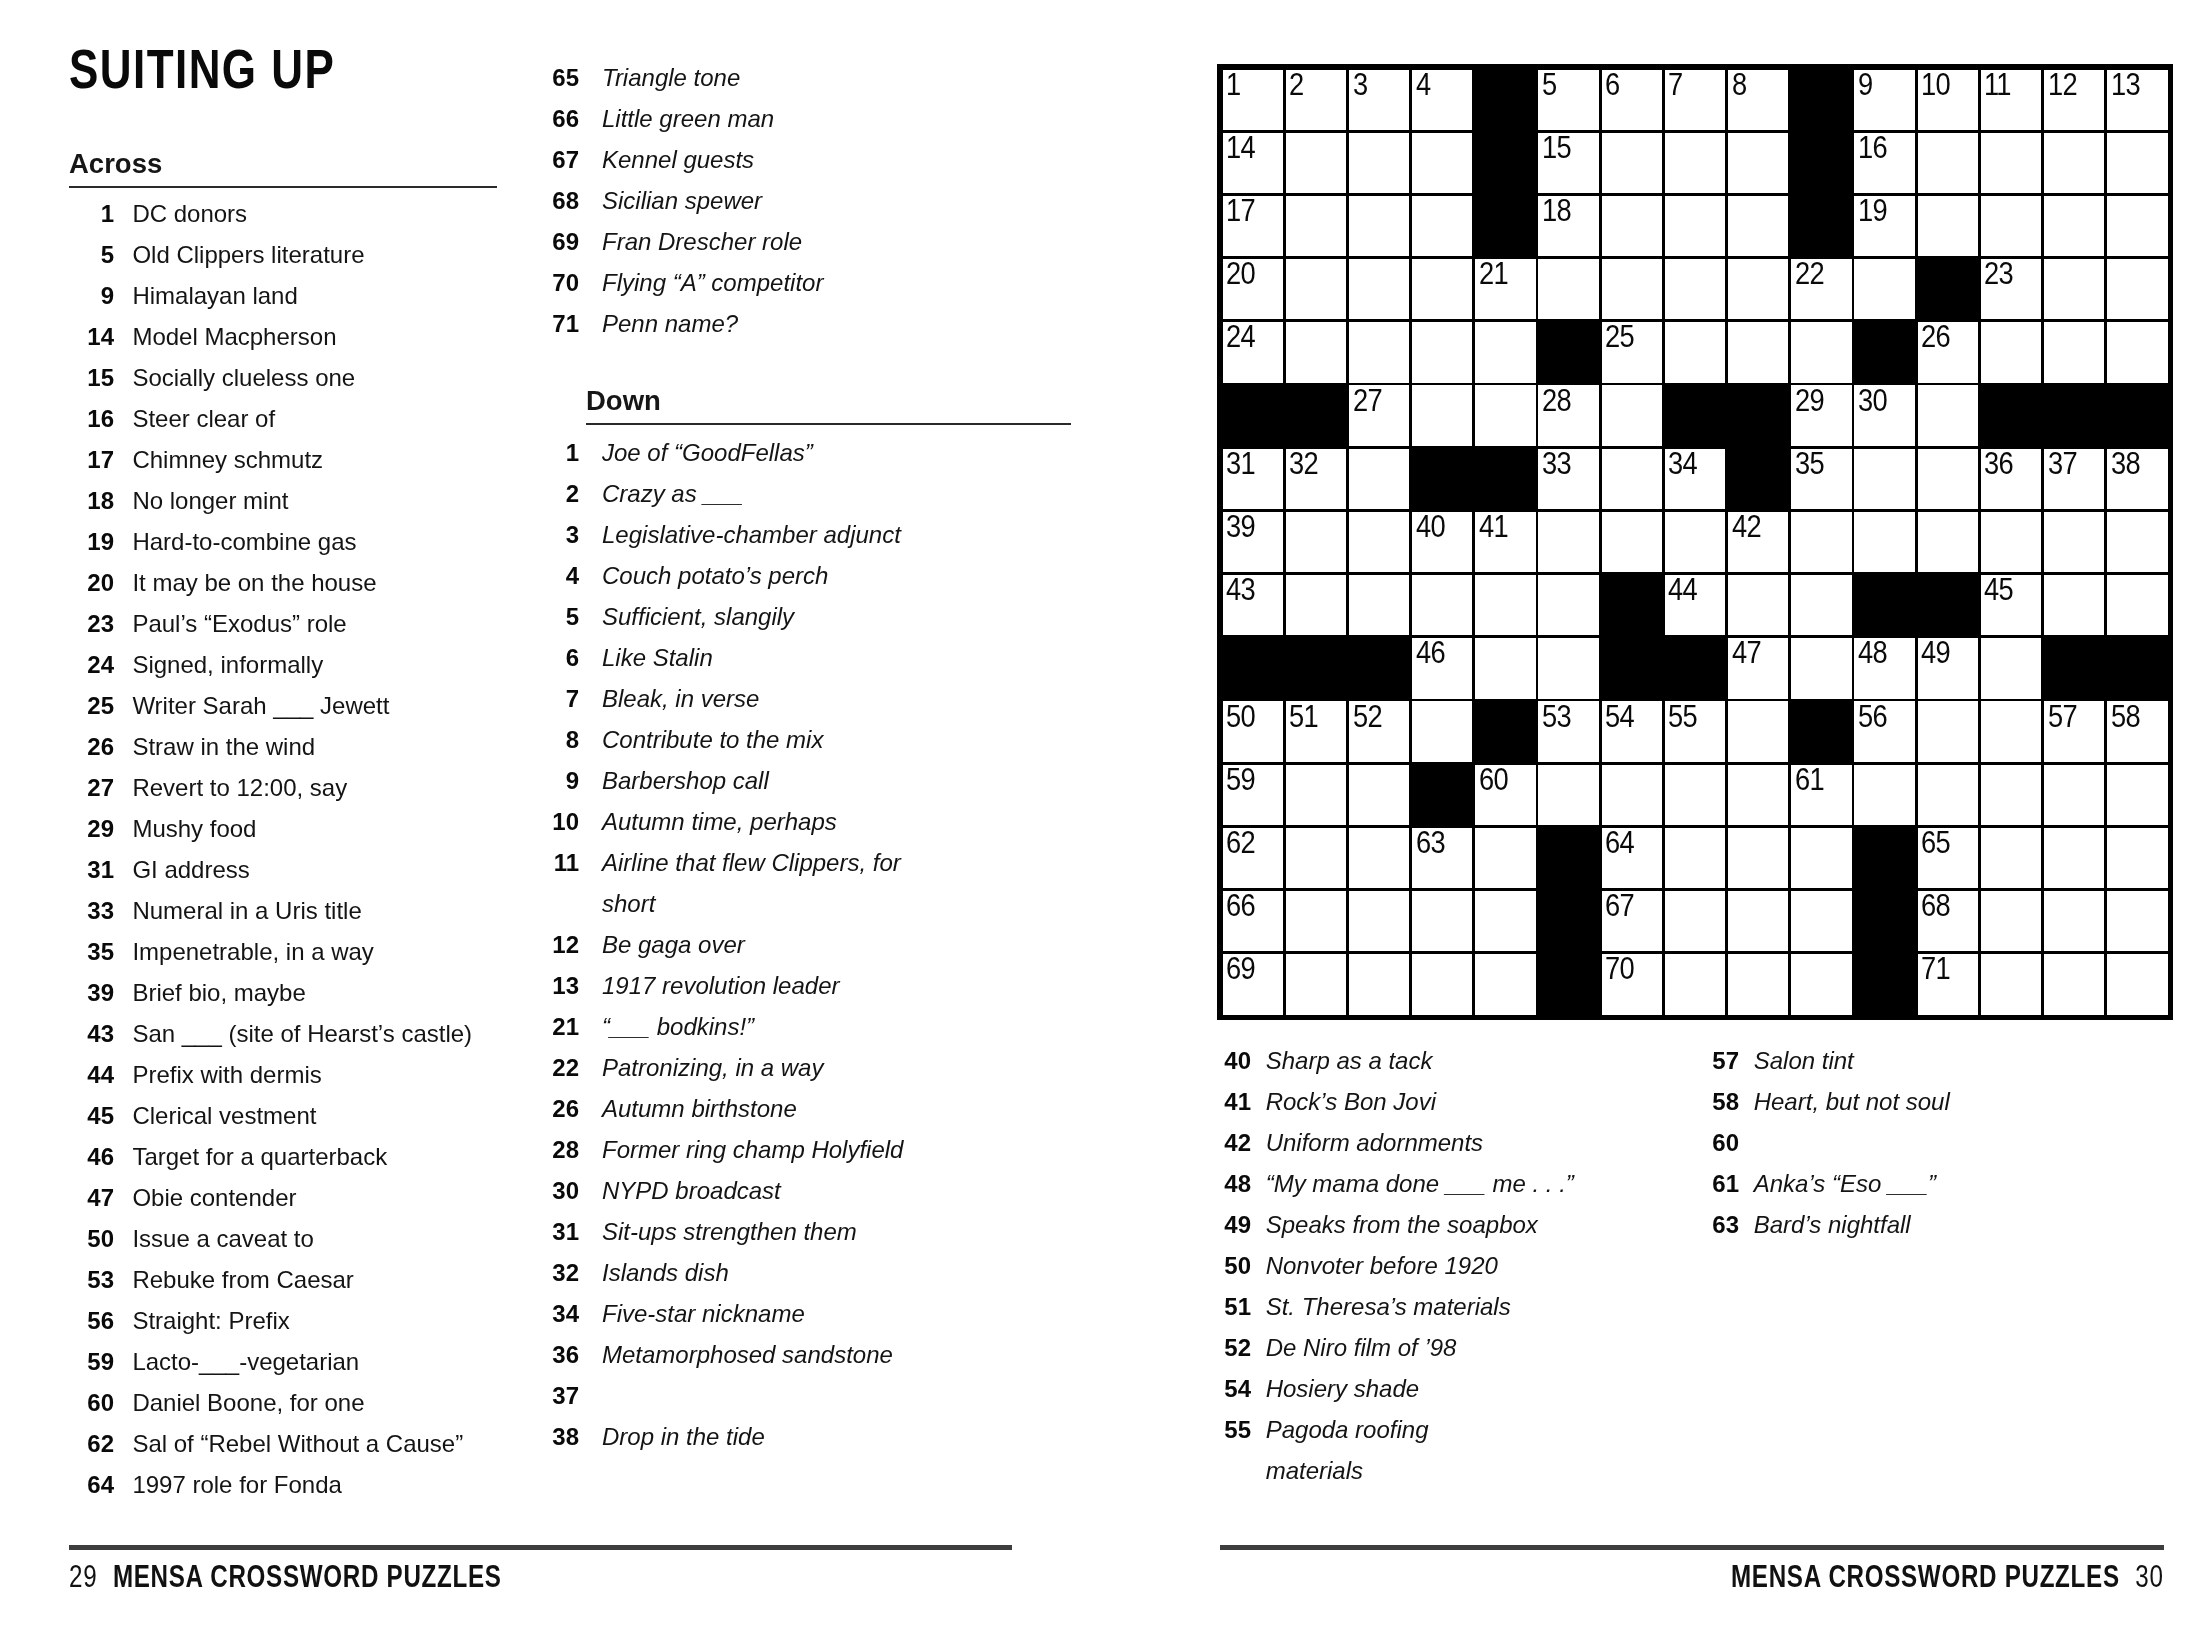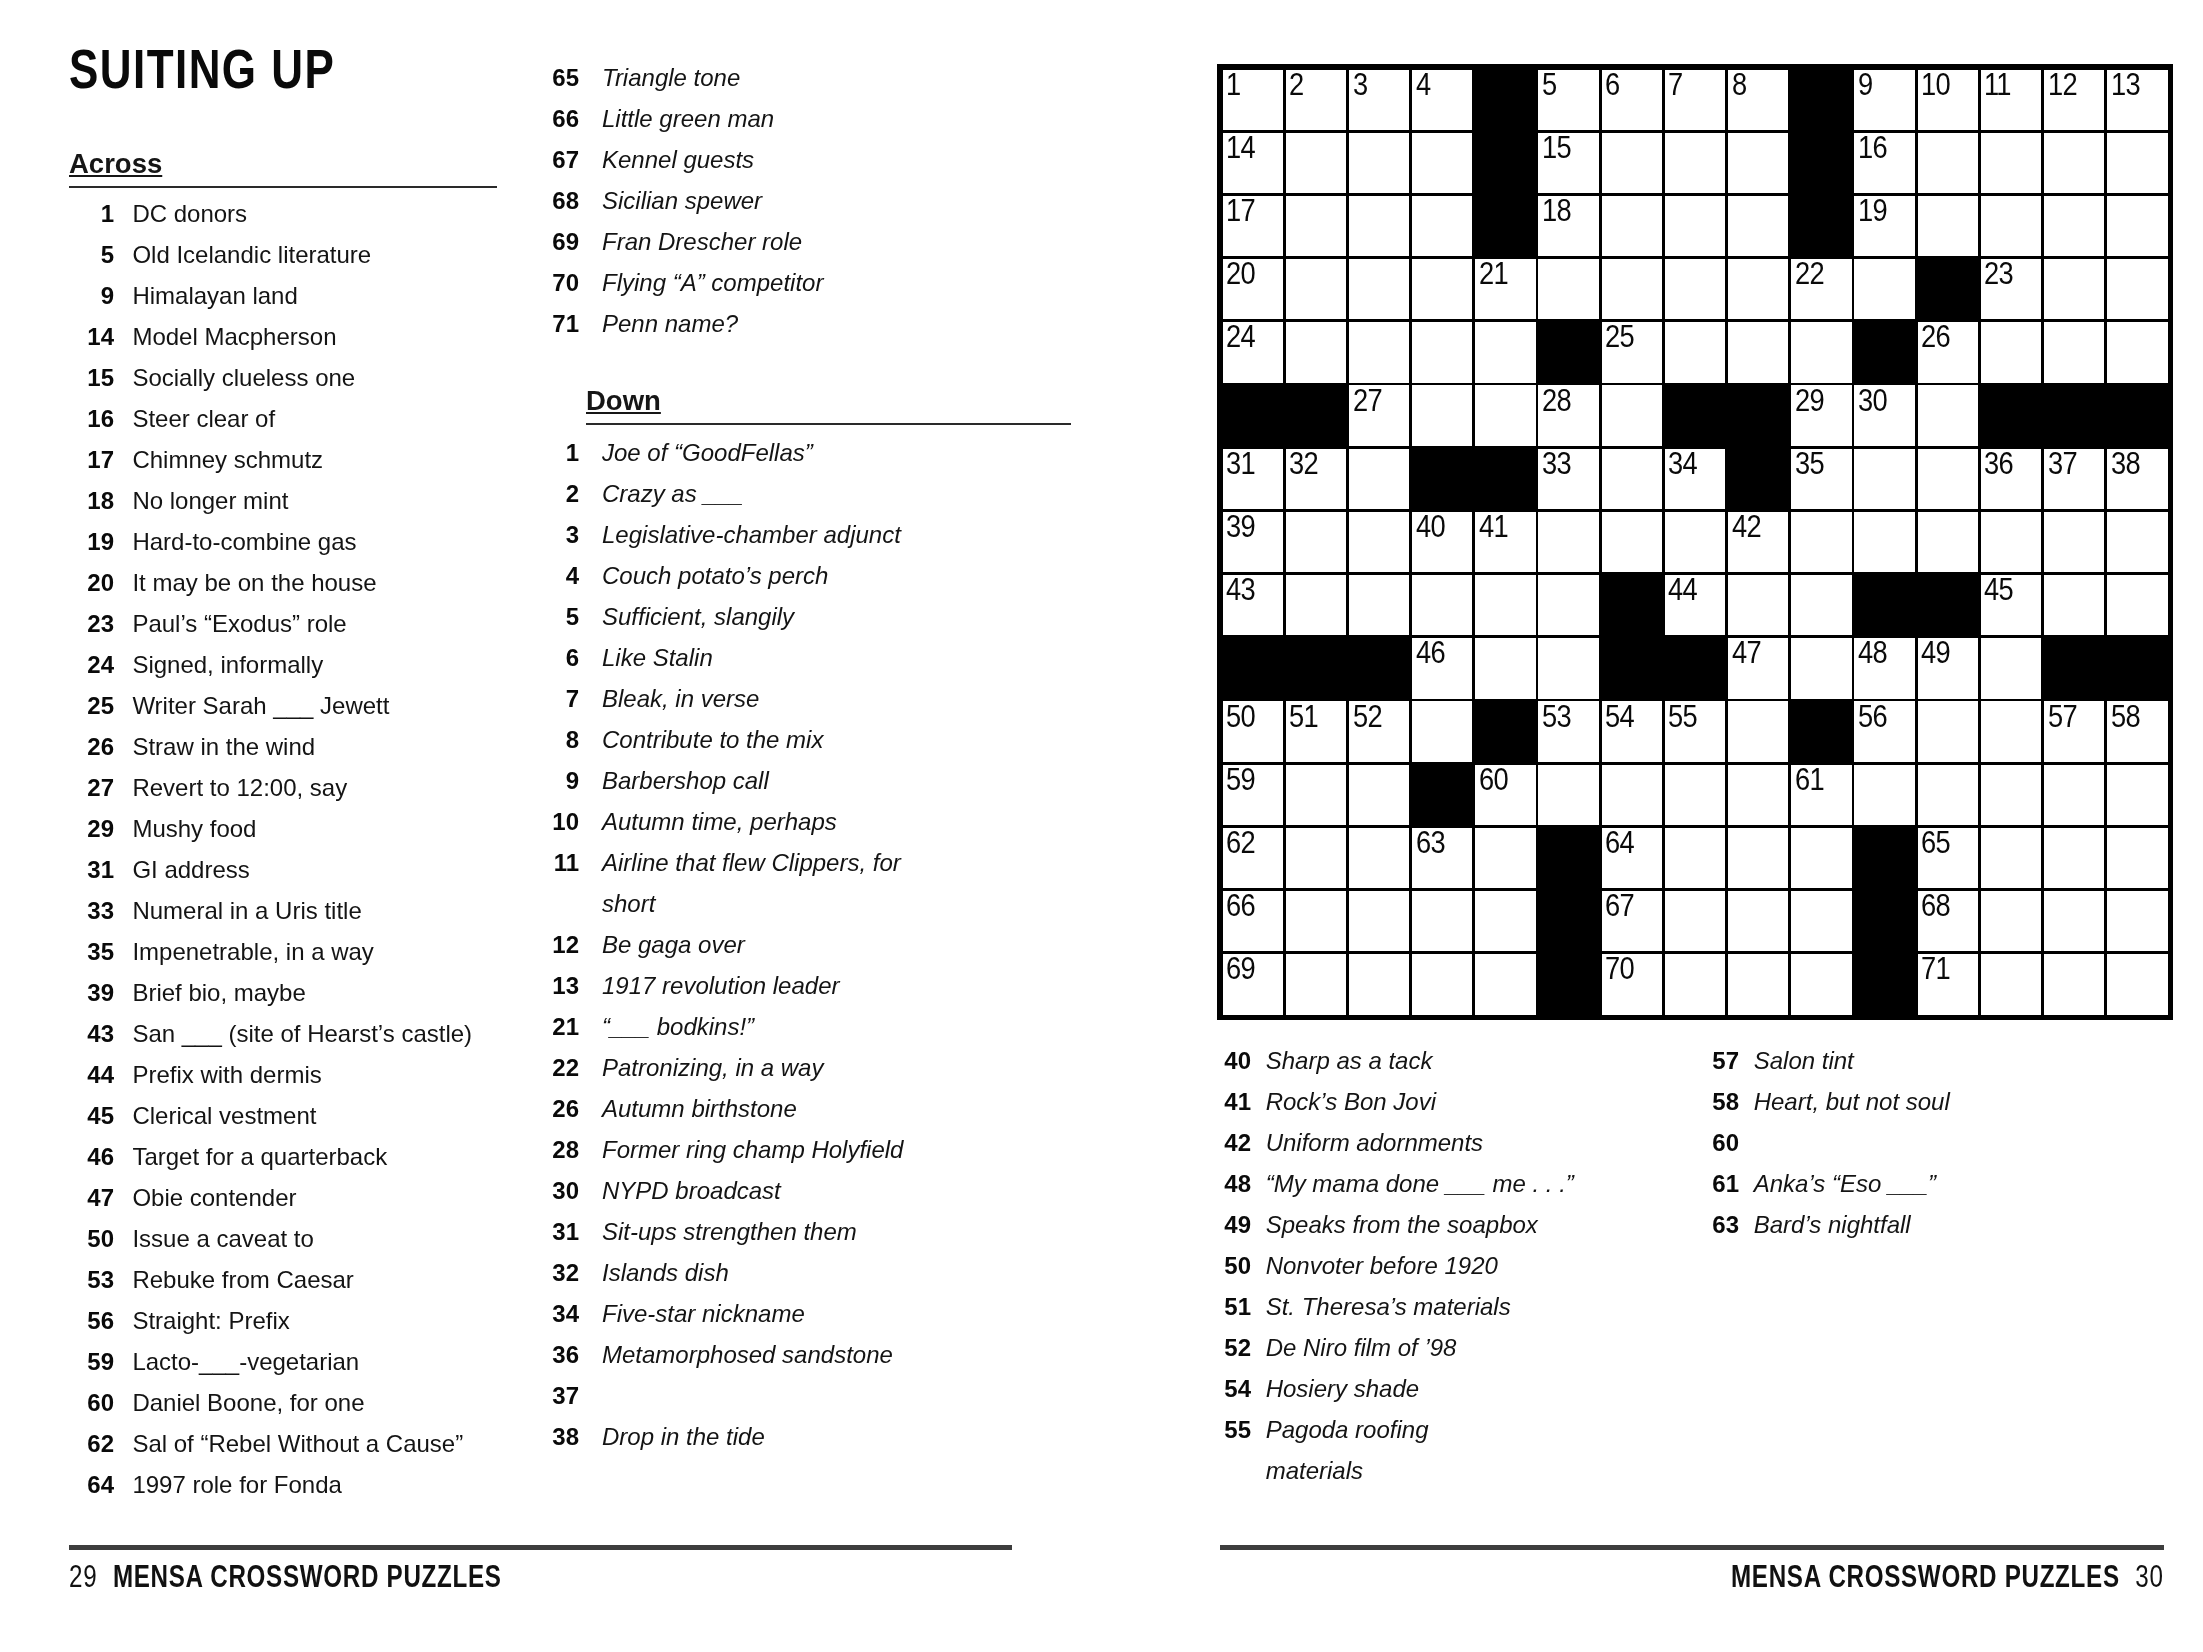--- a/index.html
+++ b/index.html
@@ -14,21 +14,21 @@
   #title{
     left:69px;top:42px;
     font-size:55px;font-weight:700;letter-spacing:1.8px;line-height:1;
     transform:scaleX(0.80);transform-origin:left top;color:#0a0a0a;
     white-space:nowrap;
   }
 
   
   .sec-header{
     font-size:27.5px;font-weight:700;color:#161616;
-    padding-bottom:8.3px;border-bottom:2.8px solid #2a2a2a;line-height:1;text-decoration:underline;
+    padding-bottom:8.3px;border-bottom:2.8px solid #2a2a2a;line-height:1;
   }
   #across-header{left:69px;top:150px;width:428px;}
   #down-header{left:542px;top:387px;width:485px;margin-left:44px;}
 
   
   .clue-col{line-height:41px;font-size:24px;}
   .clue{display:flex;line-height:41px;}
   .cnum{flex:none;font-weight:700;text-align:right;color:#0a0a0a;}
   .ctext{white-space:pre;color:#141414;}
   #across-col1{left:69px;top:193px;width:478px;}
@@ -75,21 +75,21 @@
 <div class="abs" id="title">SUITING UP</div>
 
 <div class="abs sec-header" id="across-header">Across</div>
 <div class="abs clue-col" id="across-col1">
     <div class="clue">
       <span class="cnum">1</span>
       <span class="ctext">DC donors</span>
     </div>
     <div class="clue">
       <span class="cnum">5</span>
-      <span class="ctext">Old Icelandic literature</span>
+      <span class="ctext">Old Clippers literature</span>
     </div>
     <div class="clue">
       <span class="cnum">9</span>
       <span class="ctext">Himalayan land</span>
     </div>
     <div class="clue">
       <span class="cnum">14</span>
       <span class="ctext">Model Macpherson</span>
     </div>
     <div class="clue">

